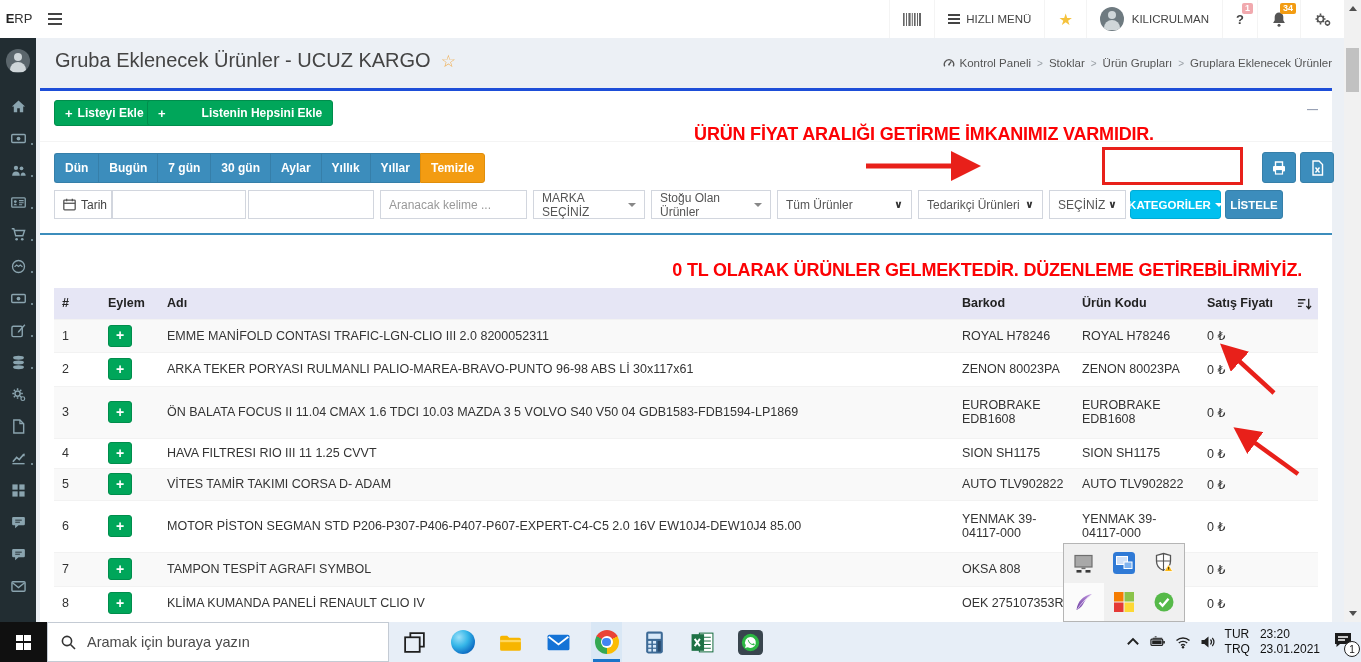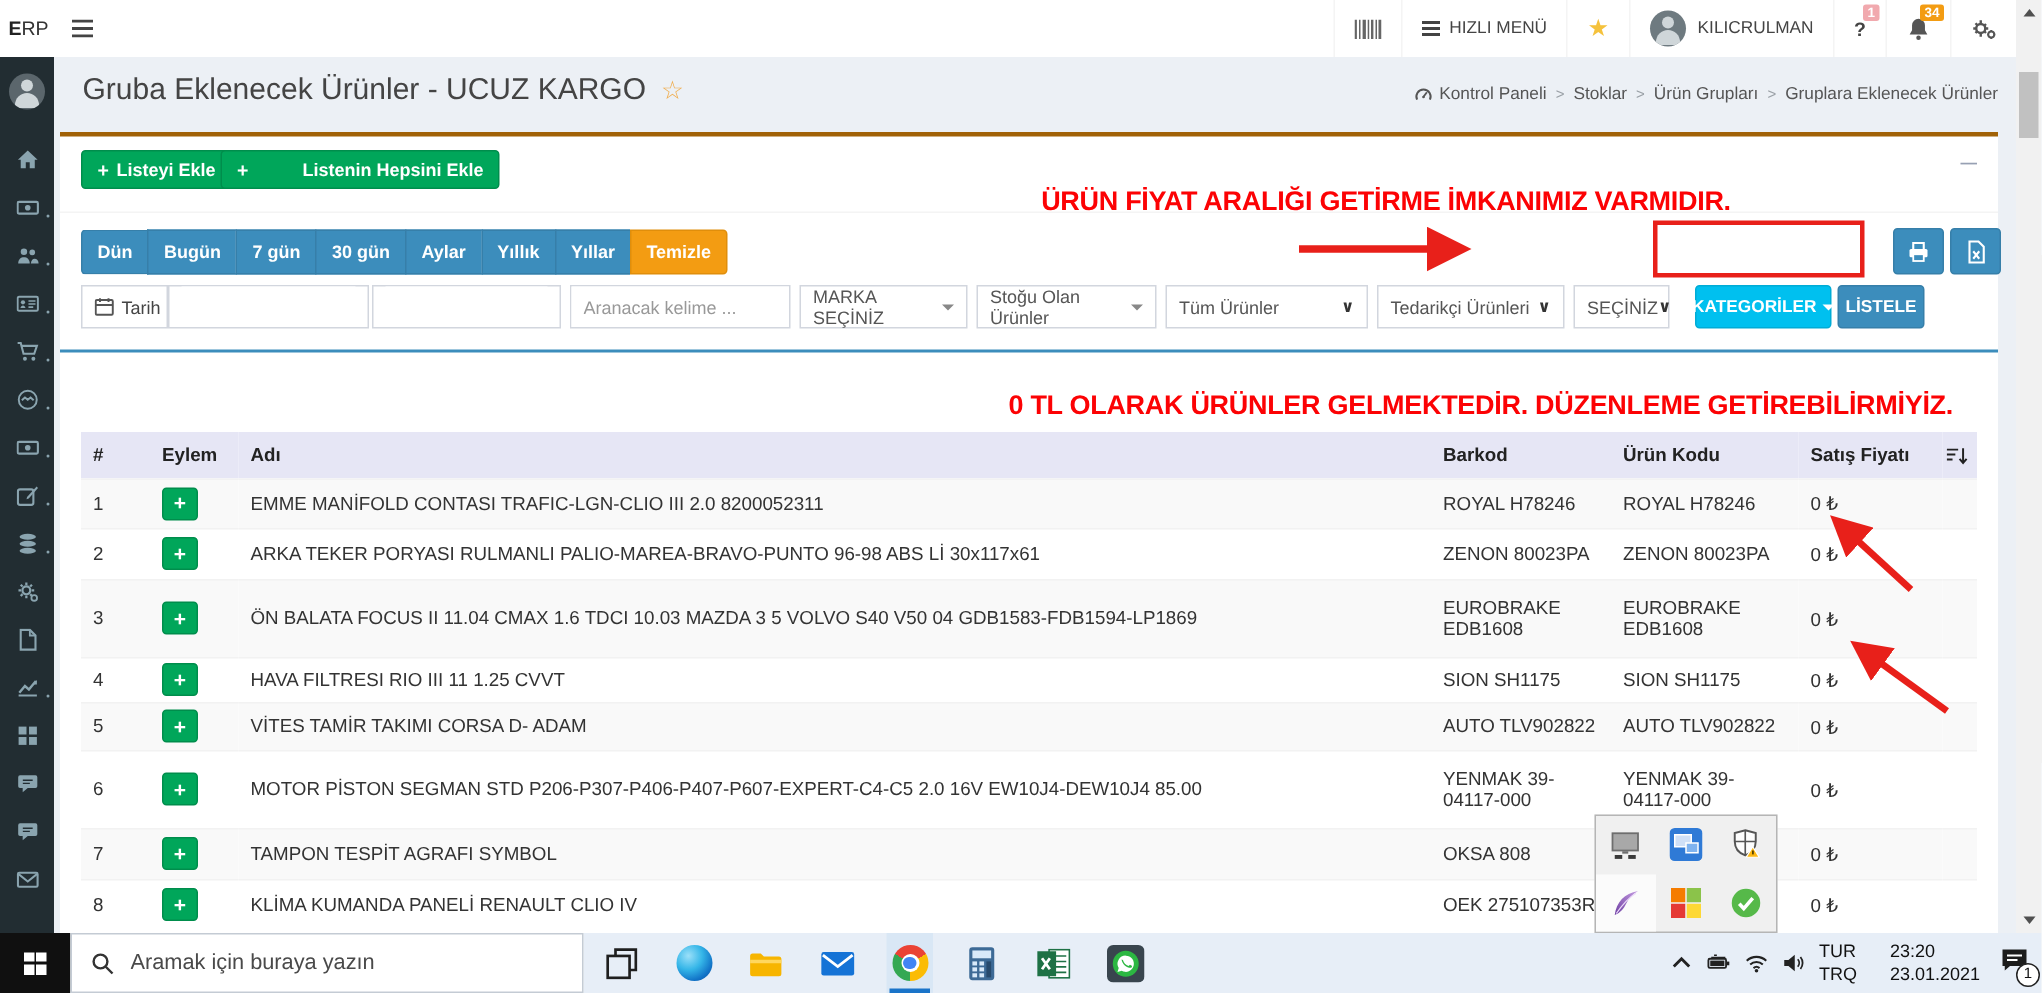--- a/index.html
+++ b/index.html
@@ -39,21 +39,21 @@
   #page-head { position:absolute; left:36px; top:38px; width:1308px; height:50px; background:#ecf0f5; }
   #page-title { position:absolute; left:19px; top:11px; font-size:20px; font-weight:500; color:#444;text-align:center; }
   #title-star { color:#f0ad4e; font-size:17px; margin-left:10px; cursor:pointer; }
   #title-star::before { content:"☆"; }
   #breadcrumb { position:absolute; right:12px; top:19px; font-size:11.5px; color:#555; display:flex; align-items:center; gap:6px; }
   .bc-item { display:flex; align-items:center; gap:4px; }
   .bc-sep { color:#9aa0a6; font-size:10px; }
   #breadcrumb svg { width:12px; height:12px; }
 
   
-  #panel { position:absolute; left:40px; top:88px; width:1292px; height:534px; background:#fff; border-top:3px solid #a16207; z-index:4; }
+  #panel { position:absolute; left:40px; top:88px; width:1292px; height:534px; background:#fff; border-top:3px solid #1d4ed8; z-index:4; }
   #collapse-btn { position:absolute; right:14px; top:8px; color:#97a0b3; font-weight:700; cursor:pointer; }
   #collapse-btn::before { content:"—"; font-size:11px; }
 
   .btn-green { position:absolute; top:9px; height:26px; background:#00a65a; border:1px solid #008d4c; color:#fff; font-size:12px; font-weight:700; border-radius:3px; display:flex; align-items:center; padding:0 10px; gap:5px; cursor:pointer; }
   .btn-green .plus::before { content:"+"; font-weight:700; font-size:13px; }
   #btn-add-list { left:14px; }
   #btn-add-all { left:107px;gap:36px; }
 
   .note-red { color:#fc0204; font-size:18px; font-weight:600; letter-spacing:-0.2px; }
   #note1 { position:absolute; top:33px; left:560px; width:648px; text-align:center; }
@@ -116,21 +116,21 @@
   .app svg { width:25px; height:25px; }
   .app.active { background:#d9e7f5; }
   .app.active::after { content:""; position:absolute; bottom:0; left:2px; right:2px; height:3px; background:#1a74c9; }
   .edge-ball { width:24px; height:24px; border-radius:50%; background:radial-gradient(circle at 33% 30%, #9be0f9, #35b6e8 40%, #1173c7 72%, #0b4a91); display:block; }
   .chrome-ball { width:24px; height:24px; border-radius:50%; background:conic-gradient(from 60deg,#fbbc05 0 120deg,#34a853 0 240deg,#ea4335 0 360deg); display:flex; align-items:center; justify-content:center; }
   .chrome-in { width:12px; height:12px; border-radius:50%; background:#fff; display:flex; align-items:center; justify-content:center; }
   .chrome-dot { width:8.5px; height:8.5px; border-radius:50%; background:#4285f4; }
   #tray { margin-left:auto; display:flex; align-items:center; gap:9px; padding-right:8px; }
   .tray-ic { display:flex; align-items:center; justify-content:center; cursor:pointer; }
   .tray-ic svg { width:16px; height:16px; }
-  #tray-text { display:flex; gap:22px; font-size:12px; color:#111; cursor:pointer; text-align:left; line-height:15px; }
+  #tray-text { display:flex; gap:10px; font-size:12px; color:#111; cursor:pointer; text-align:left; line-height:15px; }
   #tray-text .col { display:flex; flex-direction:column; }
   #notif-wrap { position:relative; cursor:pointer; margin-left:4px; }
   #notif-wrap svg { width:20px; height:18px; }
   #notif-badge { position:absolute; right:-7px; bottom:-4px; width:16px; height:16px; border:1.6px solid #222; border-radius:50%; background:#fff; font-size:10px; color:#111; display:flex; align-items:center; justify-content:center; }
 
   
   #scrollbar { position:absolute; right:0; top:0; width:17px; height:622px; background:#f1f1f1; z-index:80; }
   .sb-btn { position:absolute; left:0; width:17px; height:17px; display:flex; align-items:center; justify-content:center; cursor:pointer; }
   .sb-up { top:0; } .sb-down { bottom:0; }
   .tri-up { width:0;height:0;border-left:4px solid transparent;border-right:4px solid transparent;border-bottom:5px solid #505050; }
@@ -464,21 +464,21 @@
         <span class="caret-solid"></span>
       </div>
       <div class="f-ctrl select" style="left: 737px; width: 135px;">
         <span>Tüm Ürünler</span>
         <span class="caret-chev"></span>
       </div>
       <div class="f-ctrl select" style="left: 878px; width: 125px;">
         <span>Tedarikçi Ürünleri</span>
         <span class="caret-chev"></span>
       </div>
-      <div class="f-ctrl select" style="left: 1009px; width: 64px;">
+      <div class="f-ctrl select" style="left: 1009px; width: 77px;">
         <span>SEÇİNİZ</span>
         <span class="caret-chev"></span>
       </div>
     </div>
 
   <button id="btn-categories">
       <span>KATEGORİLER</span>
       <span class="caret-solid"></span>
     </button>
   <button id="btn-listele">

